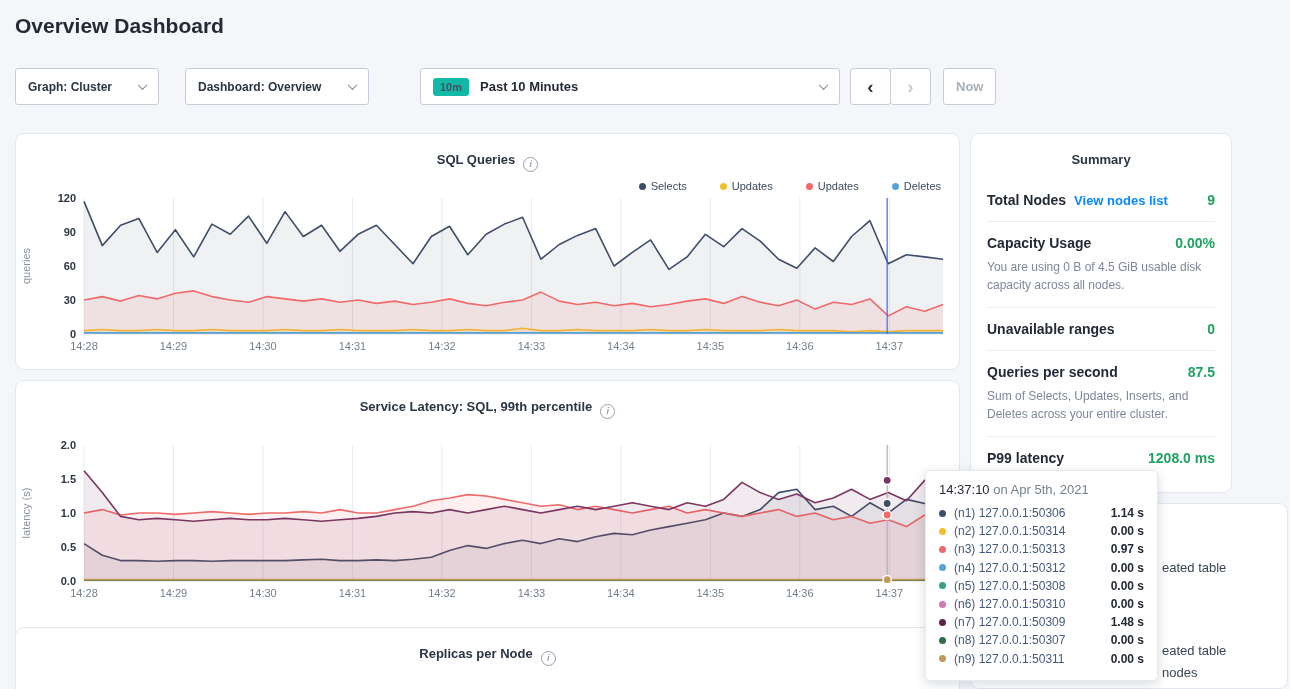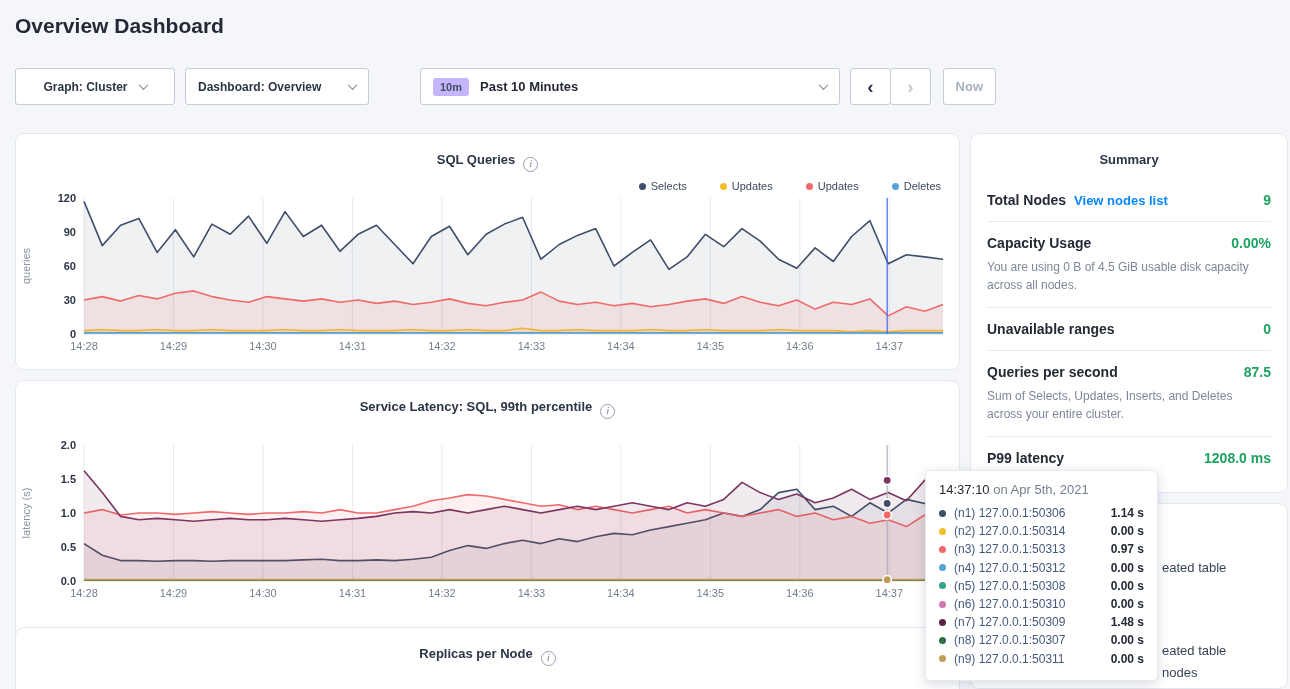--- a/index.html
+++ b/index.html
@@ -9,51 +9,51 @@
     background:#f4f6fa;
     font-family:"Liberation Sans", sans-serif;
     color:#242a35;
   }
   .page-title { position:absolute; left:15px; top:14px; font-size:21px; font-weight:600; color:#242a35; }
 
   
   .ctl { position:absolute; top:68px; height:37px; background:#fff; border:1px solid #c6ccd8; border-radius:3px; display:flex; align-items:center; padding:0 12px; cursor:pointer; }
   .ctl-label { font-size:12px; font-weight:600; color:#2c3545; }
   .chev-down { width:7px; height:7px; border-right:1.5px solid #7c8596; border-bottom:1.5px solid #7c8596; transform:rotate(45deg) translate(-1px,-1px); margin-left:12px; }
-  .graph-dd { left:15px; width:160px; justify-content:center; }
+  .graph-dd { left:15px; width:144px; justify-content:space-between; }
   .dash-dd { left:185px; width:184px; justify-content:space-between; }
   .time-dd { left:420px; width:420px; }
-  .time-badge { background:#c4b5fd; color:#475065; font-size:11px; font-weight:700; border-radius:3px; padding:3px 7px; margin-right:11px; }
+  .time-badge { background:#14b8a6; color:#475065; font-size:11px; font-weight:700; border-radius:3px; padding:3px 7px; margin-right:11px; }
   .time-label { font-size:13px; font-weight:700; color:#242a35; }
   .time-dd .chev-down { margin-left:auto; }
   .nav-btn { justify-content:center; padding:0; width:41px; font-size:19px; font-weight:700; }
   .prev-btn { left:850px; color:#2c3545; }
   .next-btn { left:890px; color:#c4cad4; cursor:default; }
-  .now-btn { left:943px; width:53px; justify-content:flex-end; font-size:13px; font-weight:700; color:#a8b0bd; cursor:default; }
+  .now-btn { left:943px; width:53px; justify-content:flex-start; font-size:13px; font-weight:700; color:#a8b0bd; cursor:default; }
 
   
   .panel { position:absolute; background:#fff; border:1px solid #e3e7ee; border-radius:9px; }
   .chart-panel { left:15px; width:945px; }
   .p1 { top:133px; height:237px; }
   .p2 { top:380px; height:298px; }
   .p3 { top:627px; height:200px; }
   .chart-title { position:absolute; left:0; right:0; top:18px; text-align:center; font-size:13px; font-weight:700; color:#2c3545; }
   .info-icon { display:inline-flex; align-items:center; justify-content:center; width:15px; height:15px; border:1px solid #97a0af; border-radius:50%; color:#97a0af; font-size:9px; font-weight:700; font-style:italic; margin-left:8px; vertical-align:-3px; cursor:pointer; }
   .legend { position:absolute; right:18px; top:46px; display:flex; gap:33px; }
   .legend-item { display:flex; align-items:center; gap:5px; cursor:pointer; }
   .legend-dot { width:7px; height:7px; border-radius:50%; }
   .legend-label { font-size:11px; color:#3e4a5e; }
   .chart-svg { position:absolute; left:0; top:56px; }
   svg text { font-family:"Liberation Sans", sans-serif; }
   .ytick { font-size:11px; font-weight:700; fill:#2c3545; }
   .xtick { font-size:11px; fill:#74808f; }
   .ylabel { font-size:11px; fill:#8a93a3; }
 
   
-  .summary-panel { left:970px; top:133px; width:318px; height:360px; padding:0 16px; }
+  .summary-panel { left:970px; top:133px; width:262px; height:360px; padding:0 16px; }
   .summary-title { text-align:center; font-size:13px; font-weight:700; color:#2c3545; padding:18px 0 12px; }
   .sum-row { padding:13px 0; border-top:1px solid #e8ecf1; }
   .sum-line { display:flex; align-items:baseline; }
   .sum-label { font-size:14px; font-weight:700; color:#242a35; }
   .sum-link { font-size:13px; font-weight:700; color:#0788ff; margin-left:8px; text-decoration:none; cursor:pointer; }
   .sum-value { margin-left:auto; font-size:14px; font-weight:700; color:#1da25f; }
   .sum-desc { font-size:12px; color:#7e8799; line-height:1.5; margin-top:7px; padding-right:10px; }
 
   
   .events-panel { left:970px; top:503px; width:318px; height:186px; }

